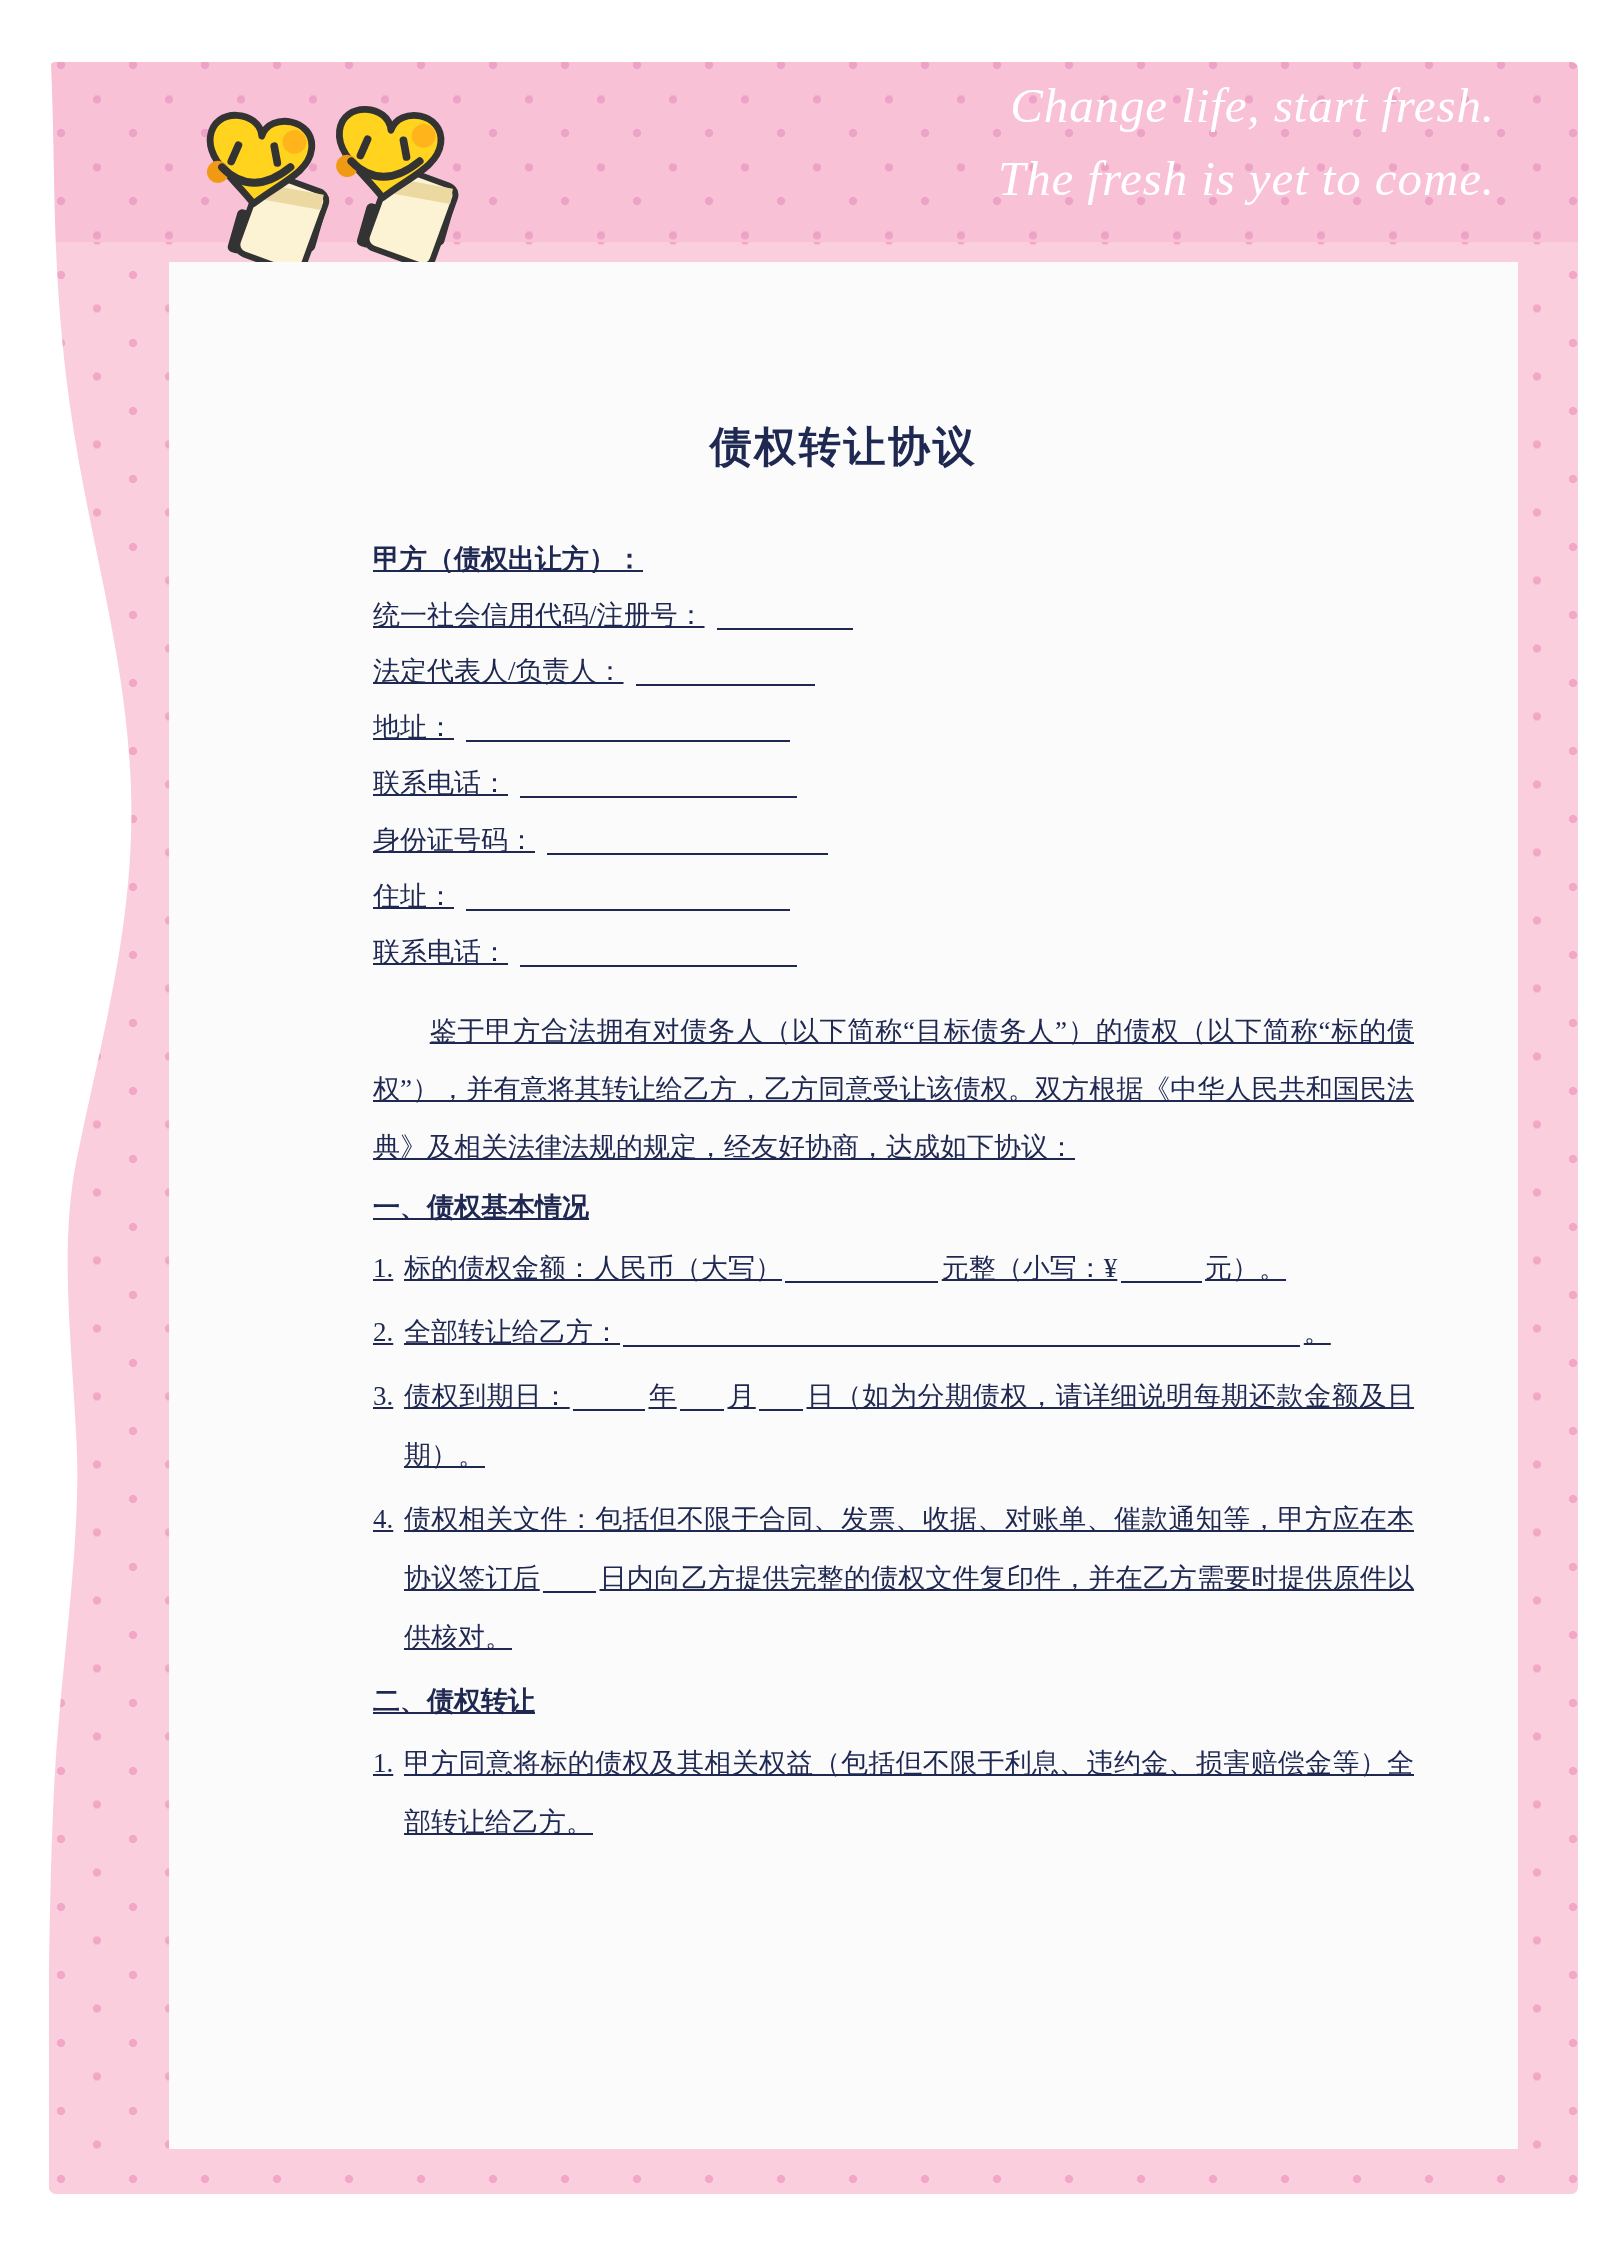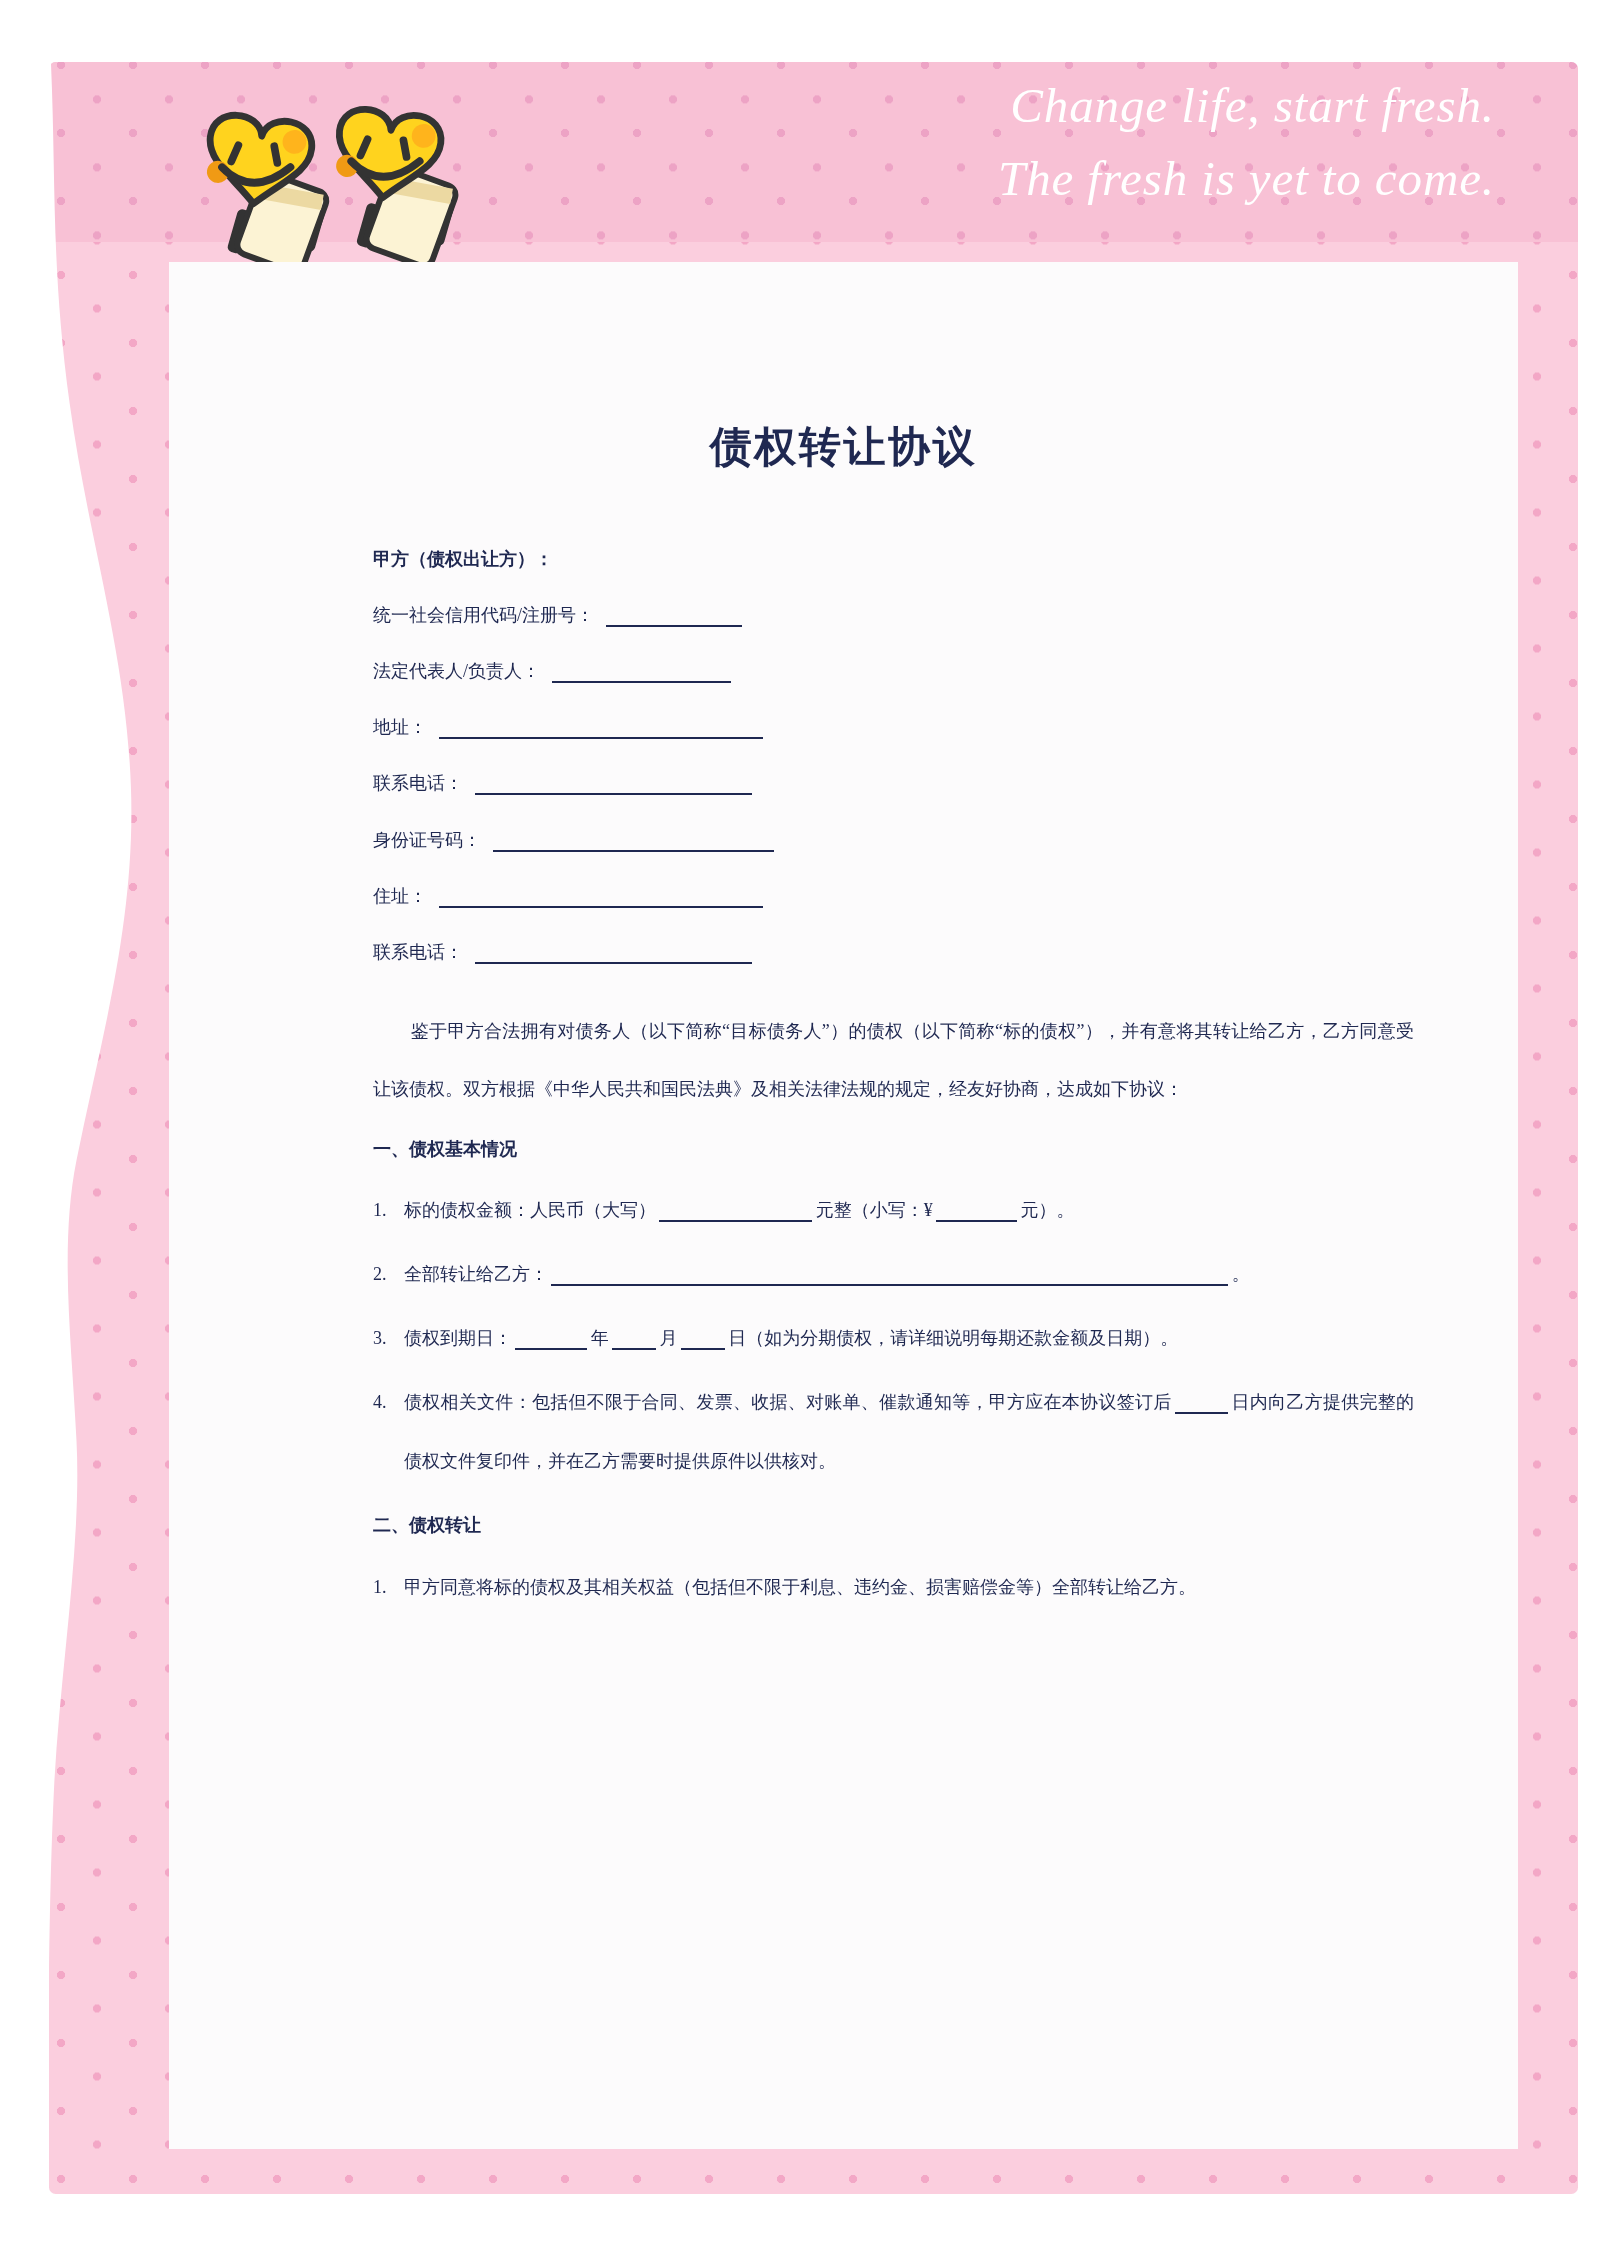--- a/index.html
+++ b/index.html
@@ -17,21 +17,21 @@
         background-image:radial-gradient(circle,#eda3c5 3.8px,rgba(0,0,0,0) 4.4px),
                          radial-gradient(circle,#eda3c5 3.8px,rgba(0,0,0,0) 4.4px);
         background-size:72px 68px;background-position:12px 3.4px,48px 37px;}
   .banner{position:absolute;right:83px;top:6.8px;text-align:right;color:#ffffff;
           font-style:italic;font-size:49px;line-height:73px;letter-spacing:0.9px;white-space:nowrap;}
   .wave{position:absolute;left:0;top:62px;}
   .hearts{position:absolute;left:183px;top:102px;}
   
   .page{position:absolute;left:169px;top:238px;width:1349px;height:1887px;background:#fcfbfc;color:#1f2851;margin-top:24px;}
   .title{margin:157px 0 0 0;text-align:center;font-size:42px;font-weight:bold;letter-spacing:2.6px;color:#1f2851;}
-  .docbody{padding:56px 104px 0 204px;font-size:18px;}
+  .docbody{padding:56px 104px 0 204px;font-size:27px;text-decoration:underline;}
   .party-heading{font-weight:bold;line-height:56px;}
   .field-row{line-height:56px;white-space:nowrap;}
   .blank{display:inline-block;border-bottom:2.6px solid #1f2851;height:1em;vertical-align:-6px;margin-left:12px;}
   .blank.tight{margin-left:3.4px;margin-right:3.4px;}
   .preamble{margin:22px 0 0 0;line-height:58px;text-align:justify;text-indent:2.1em;}
   .sec-heading{font-weight:bold;line-height:58px;margin-top:1.7px;}
   .item{display:flex;line-height:59px;margin:3.4px 0 5.1px 0;}
   .num{flex:0 0 31px;}
   .item-content{flex:1;text-align:justify;}
 </style>

